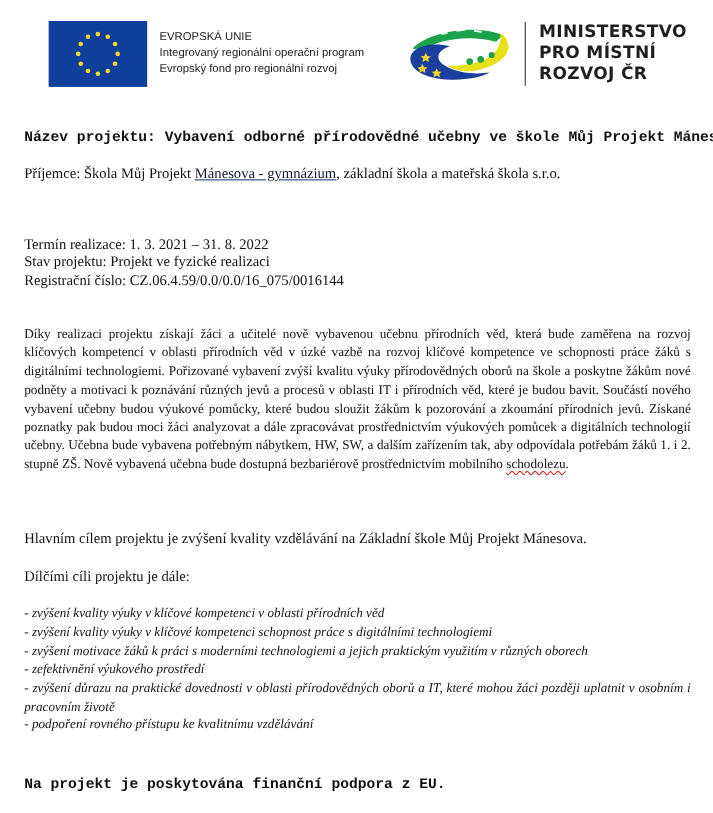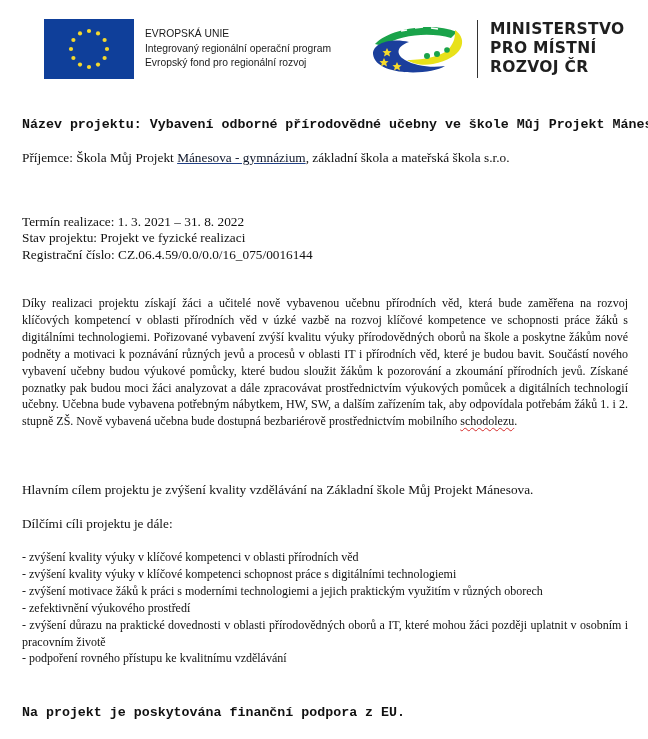--- a/index.html
+++ b/index.html
@@ -98,21 +98,21 @@
 
   <div class="line" style="top:65px;margin-top:48px;">Stav projektu: Projekt ve fyzické realizaci</div>
   <div class="line" style="top:97px;">Termín realizace: 1. 3. 2021 – 31. 8. 2022</div>
   <div class="line" style="top:130px;">Registrační číslo: CZ.06.4.59/0.0/0.0/16_075/0016144</div>
 
   <div class="para" style="top:178px;"><span>Díky realizaci projektu získají žáci a učitelé nově vybavenou učebnu přírodních věd, která bude zaměřena na rozvoj klíčových kompetencí v oblasti přírodních věd v úzké vazbě na rozvoj klíčové kompetence ve schopnosti práce žáků s digitálními technologiemi. Pořizované vybavení zvýší kvalitu výuky přírodovědných oborů na škole a poskytne žákům nové podněty a motivaci k poznávání různých jevů a procesů v oblasti IT i přírodních věd, které je budou bavit. Součástí nového vybavení učebny budou výukové pomůcky, které budou sloužit žákům k pozorování a zkoumání přírodních jevů. Získané poznatky pak budou moci žáci analyzovat a dále zpracovávat prostřednictvím výukových pomůcek a digitálních technologií učebny. Učebna bude vybavena potřebným nábytkem, HW, SW, a dalším zařízením tak, aby odpovídala potřebám žáků 1. i 2. stupně ZŠ. Nově vybavená učebna bude dostupná bezbariérově prostřednictvím mobilního </span><span class="spell">schodolezu</span><span>.</span></div>
 
   <div class="line" style="top:365px;">Hlavním cílem projektu je zvýšení kvality vzdělávání na Základní škole Můj Projekt Mánesova.</div>
   <div class="line" style="top:399px;">Dílčími cíli projektu je dále:</div>
 
-  <div class="para" style="top:432px;">
+  <div class="para" style="top:432px;font-style:italic;">
     <div class="list-item">- zvýšení kvality výuky v klíčové kompetenci v oblasti přírodních věd</div>
     <div class="list-item">- zvýšení kvality výuky v klíčové kompetenci schopnost práce s digitálními technologiemi</div>
     <div class="list-item"><span>- zvýšení motivace žáků k práci s moderními technologiemi a jejich praktickým využitím v různých oborech</span></div>
     <div class="list-item">- zefektivnění výukového prostředí</div>
     <div class="list-item">- zvýšení důrazu na praktické dovednosti v oblasti přírodovědných oborů a IT, které mohou žáci později uplatnit v osobním i pracovním životě</div>
     <div class="list-item">- podpoření rovného přístupu ke kvalitnímu vzdělávání</div>
   </div>
 
   <div class="line bold" style="top:588px;">Na projekt je poskytována finanční podpora z EU.</div>
 </div>

